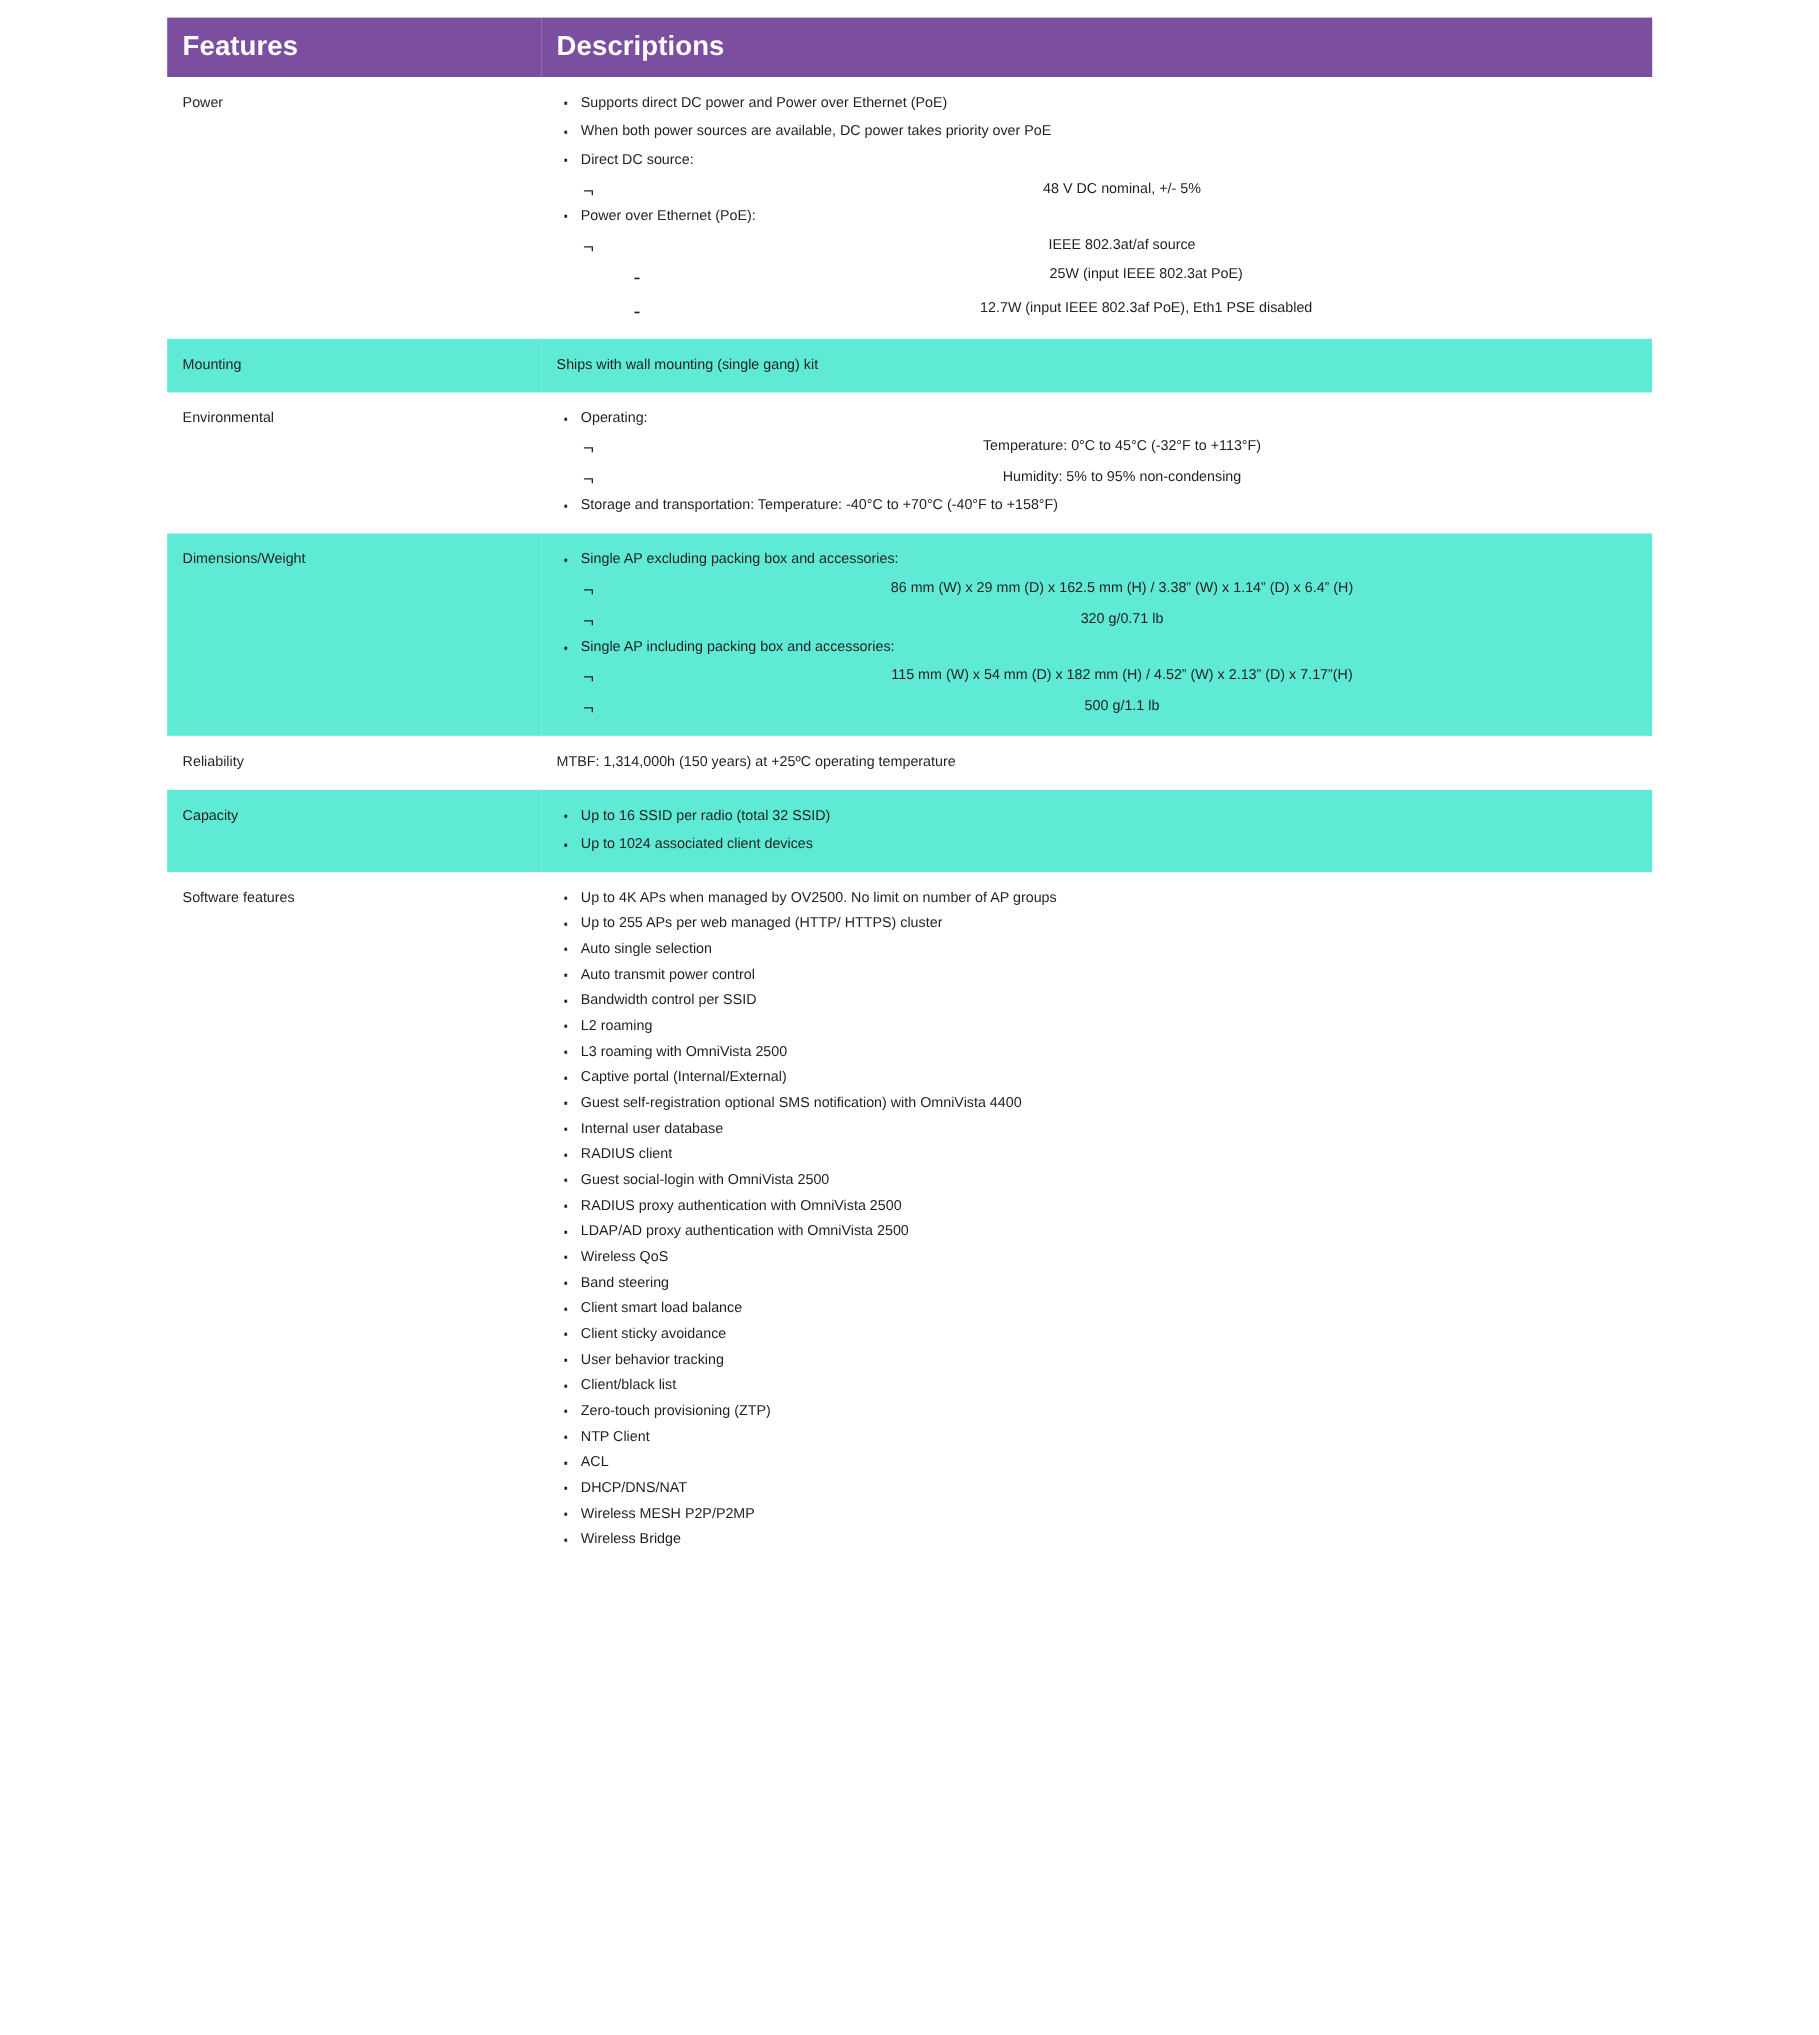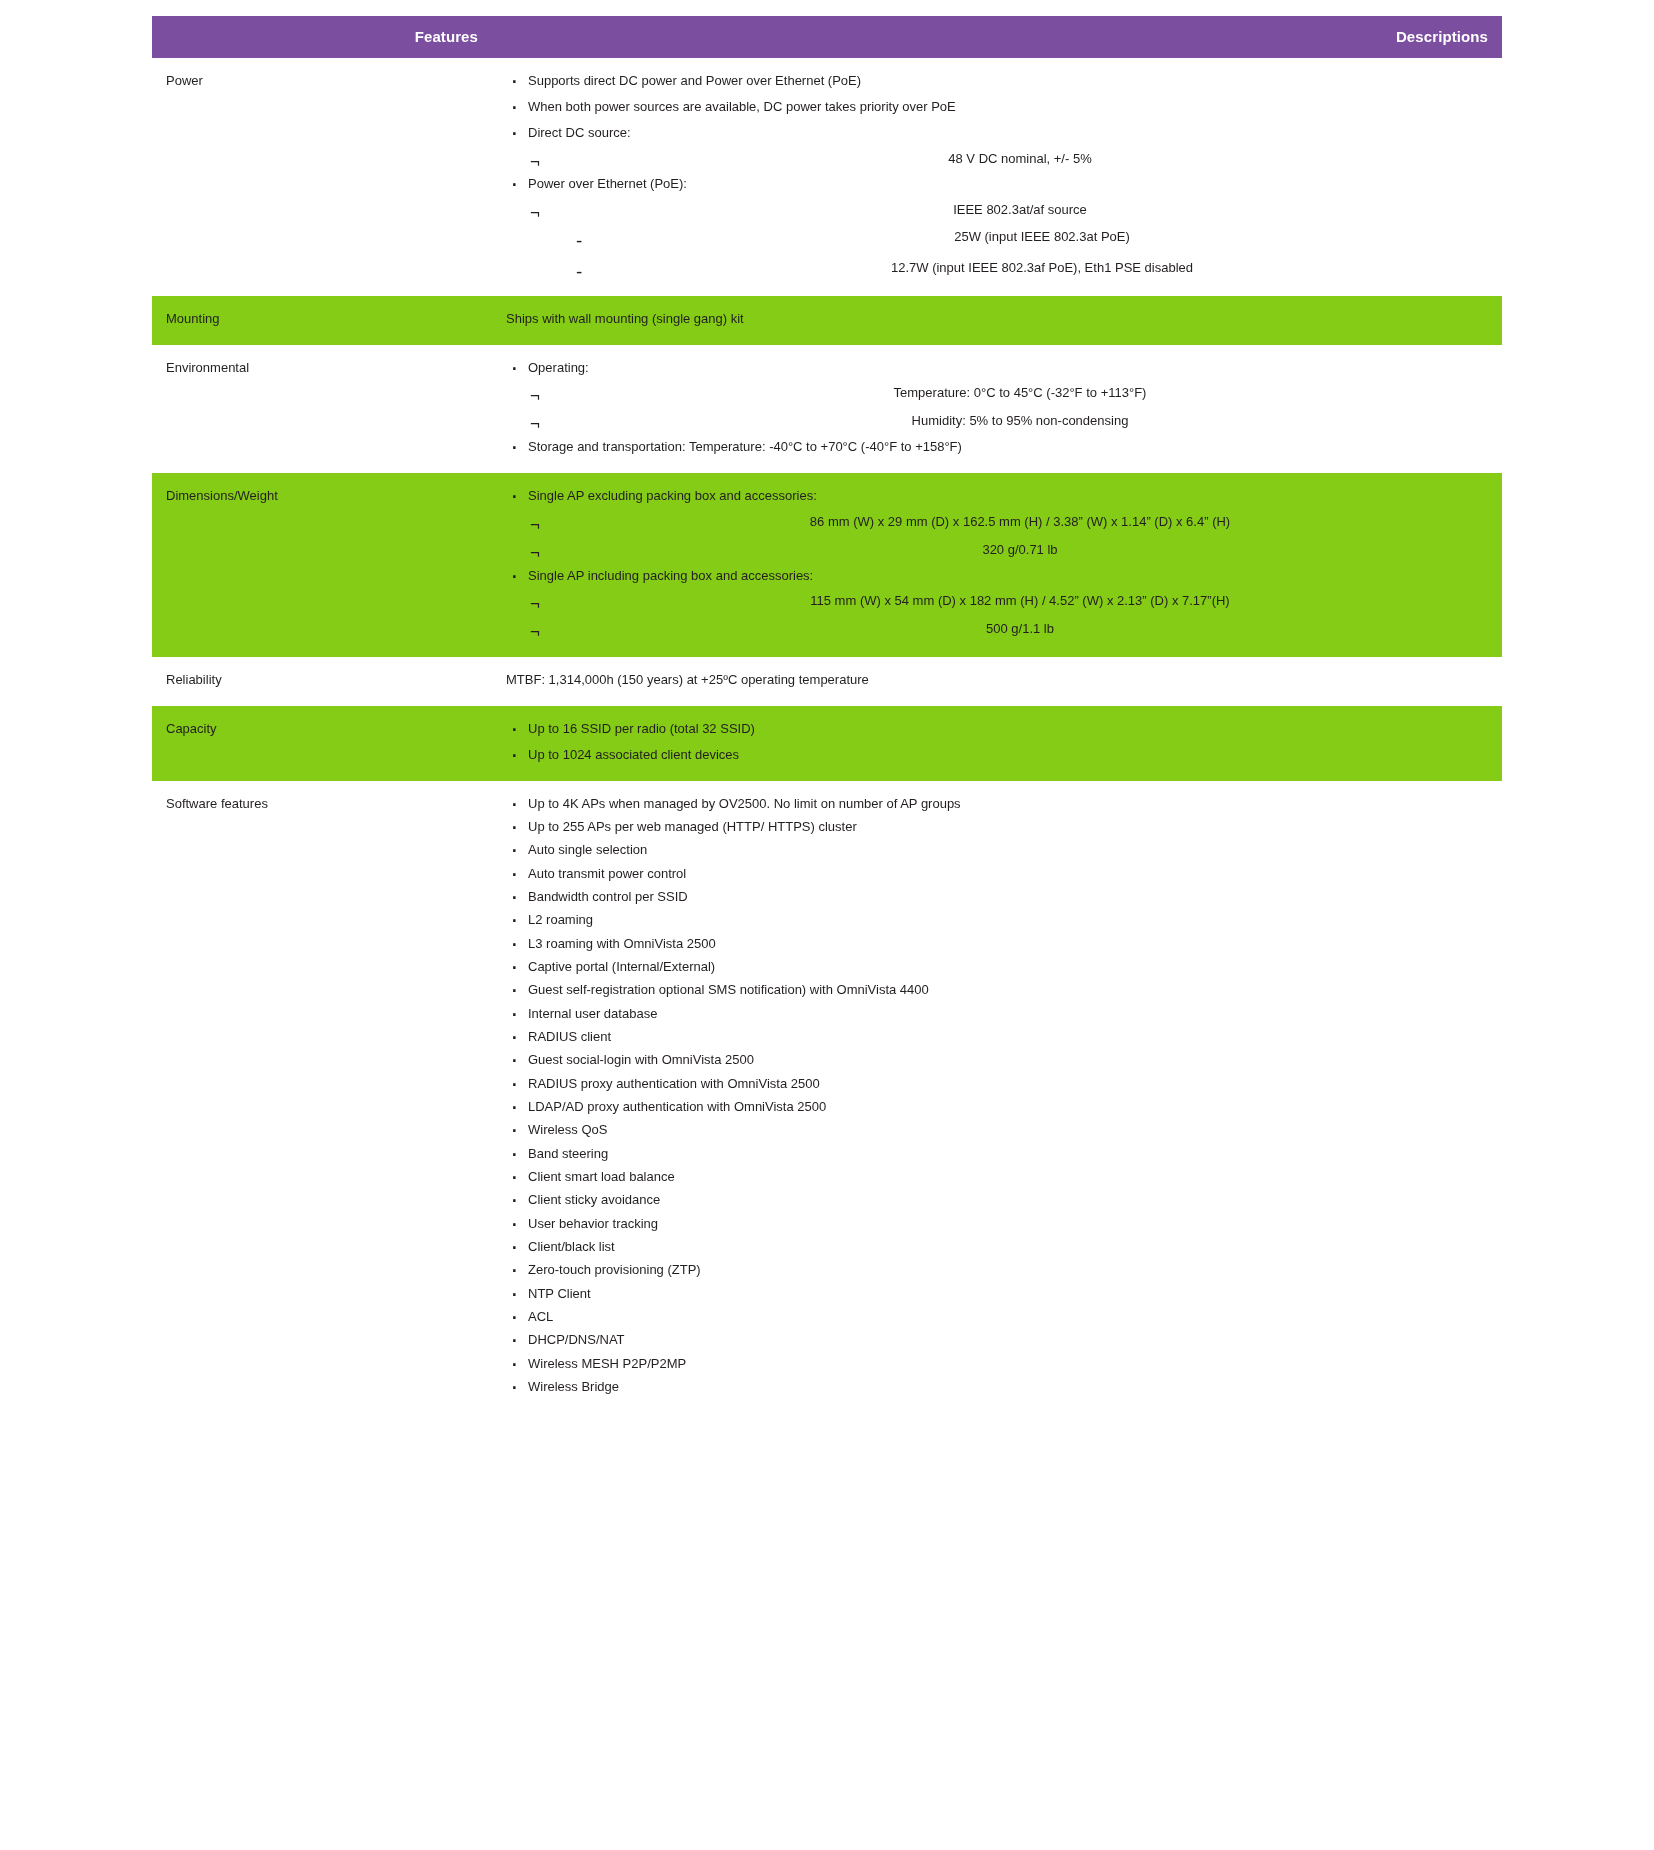--- a/index.html
+++ b/index.html
@@ -23,35 +23,35 @@
     border-collapse: collapse;
     width: 1350px;
     margin: 16px 0 0 152px;
     table-layout: fixed;
   }
   table.spec col.c1 { width: 340px; }
   table.spec col.c2 { width: 1010px; }
   thead th {
     background: #7b4ea0;
     color: #ffffff;
-    text-align: right;
-    font-size: 15px;
+    text-align: left;
+    font-size: 25px;
     font-weight: bold;
     padding: 12px 14px 13px 14px;
     letter-spacing: .1px;
   }
   tbody td {
     vertical-align: top;
     font-size: 13px;
     line-height: 1.45;
     padding: 14px 14px 16px 14px;
     color: #231f20;
   }
   tbody tr.shaded td {
-    background: #84cc16;
+    background: #5eead4;
   }
   tbody tr.plain td {
     background: #ffffff;
   }
   td.feature {
     padding-left: 14px;
     white-space: nowrap;
   }
   ul.l1 {
     margin: 0;

